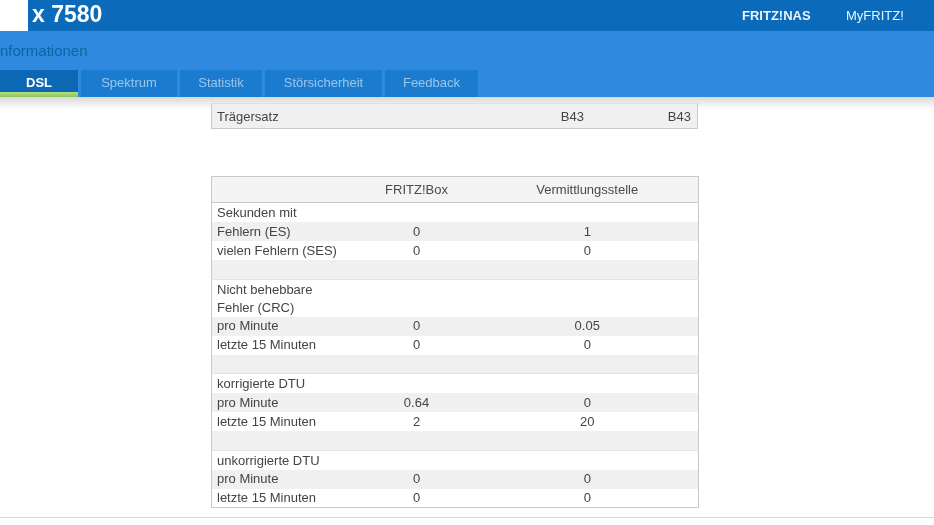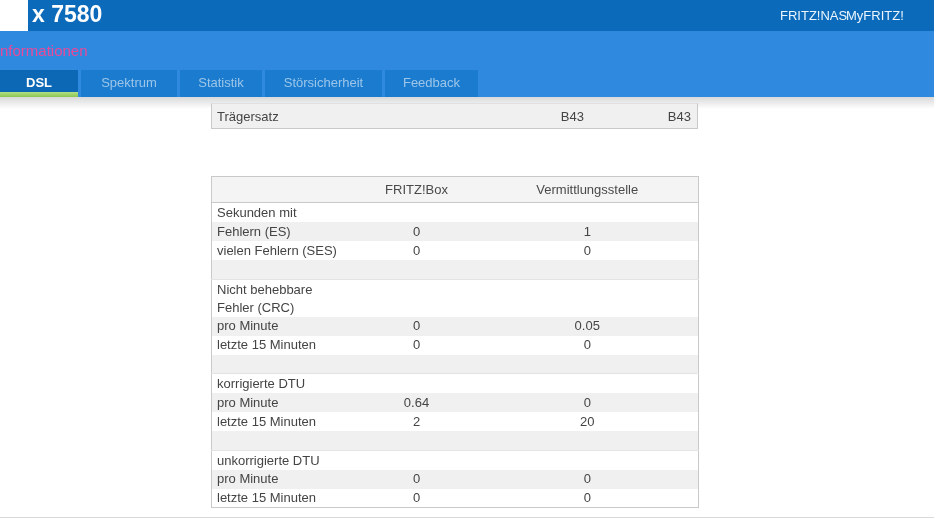--- a/index.html
+++ b/index.html
@@ -10,26 +10,26 @@
   }
   *{margin:0;padding:0;box-sizing:border-box;}
   html,body{background:#fff;}
   body{font-family:"Liberation Sans","DejaVu Sans",sans-serif;}
   #page{position:relative;width:934px;height:525px;overflow:hidden;background:#ffffff;}
 
   
   .topbar{position:absolute;left:0;top:0;width:934px;height:31px;background:var(--topbar);margin-left:28px;}
   .brand{position:absolute;left:4px;top:1px;color:#ffffff;font-size:23px;font-weight:bold;letter-spacing:0;}
   .toplink{position:absolute;top:0;height:31px;line-height:31px;color:#eaf5fd;font-size:13px;cursor:pointer;}
-  .toplink.nas{left:752px;}
+  .toplink.nas{left:714px;font-weight:bold;}
   .toplink.myfritz{left:818px;}
 
   
   .band{position:absolute;left:0;top:31px;width:934px;height:66px;background:var(--band);}
-  .subtitle{position:absolute;left:0;top:42px;color:#ec4899;font-size:15px;}
+  .subtitle{position:absolute;left:0;top:42px;color:#0369a1;font-size:15px;}
 
   
   .tabs{position:absolute;left:0;top:70px;width:934px;height:27px;}
   .tab{position:absolute;top:0;height:27px;background:var(--tab);color:var(--tab-text);
        font-size:13px;text-align:center;line-height:25px;cursor:pointer;}
   .tab.active{background:var(--tab-active);color:#ffffff;font-weight:bold;}
   .tab.active::after{content:"";position:absolute;left:0;right:0;bottom:0;height:5px;
        background:linear-gradient(var(--accent-green-light),var(--accent-green));}
 
   

